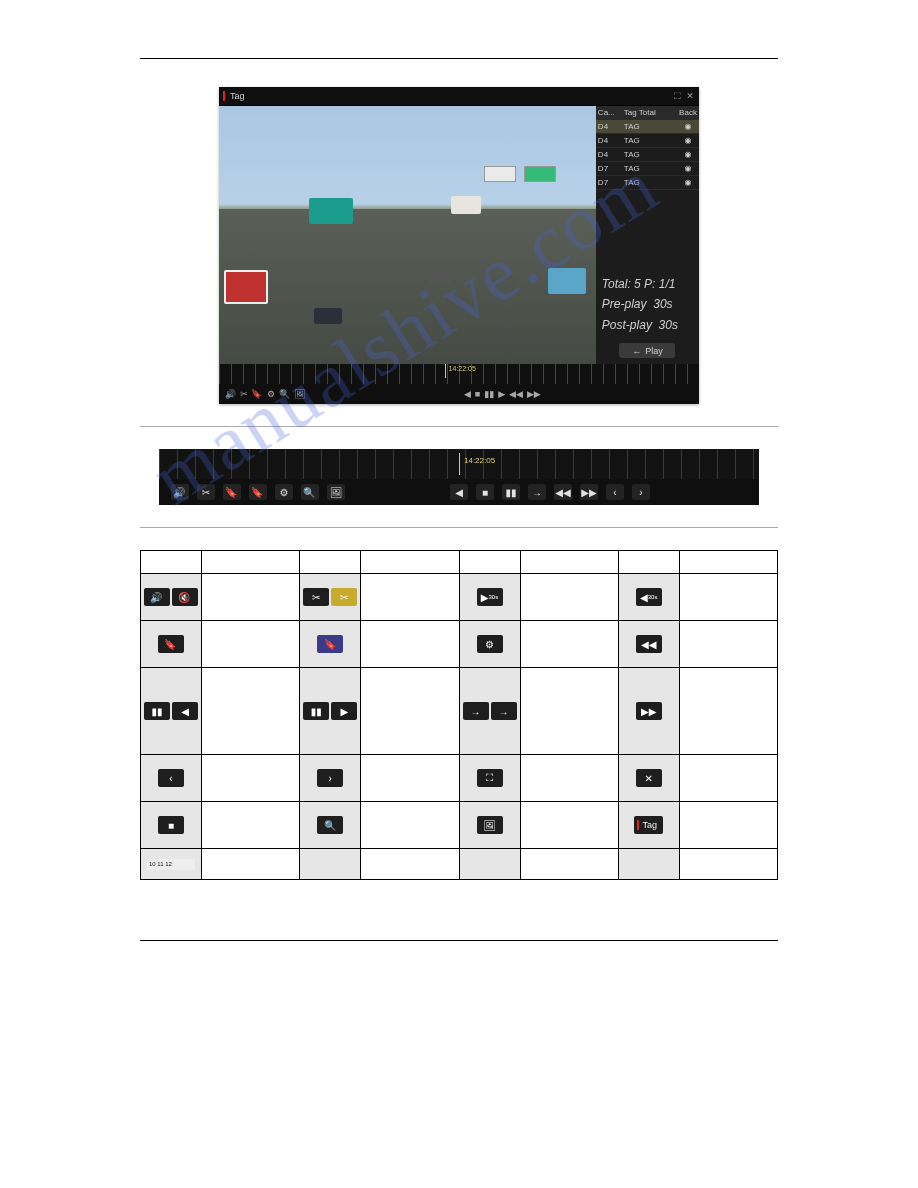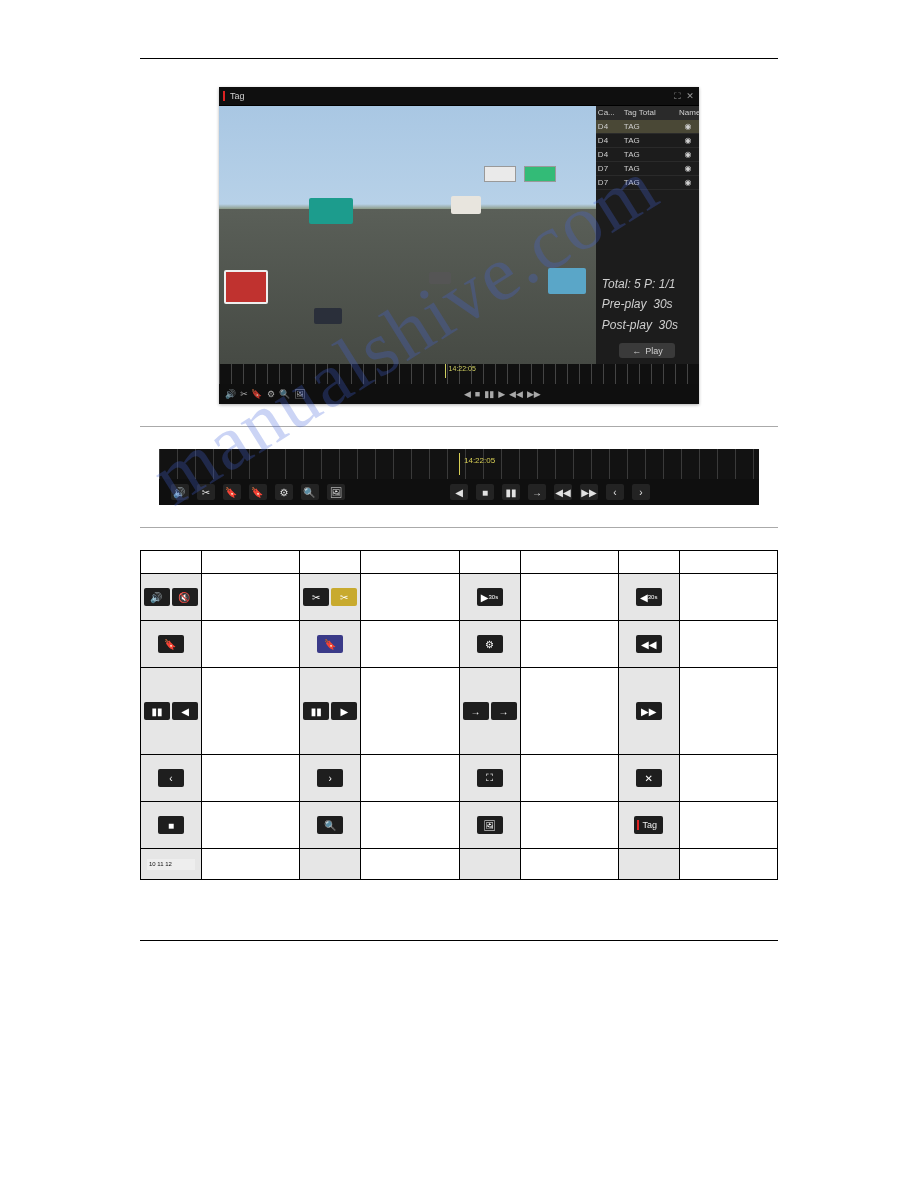--- a/index.html
+++ b/index.html
@@ -220,21 +220,21 @@
         <div class="veh bus-r"></div>
         <div class="veh car-d"></div>
         <div class="veh car-g"></div>
         <div class="veh truck-b"></div>
       </div>
       <div class="side-panel">
         <div class="tag-table">
           <div class="hdr">
             <div class="col1">Ca...</div>
             <div class="col2">Tag Total</div>
-            <div class="col3">Name</div>
+            <div class="col3">Back</div>
           </div>
           <div class="row sel">
             <div class="col1">D4</div>
             <div class="col2">TAG</div>
             <div class="col3">◉</div>
           </div>
           <div class="row">
             <div class="col1">D4</div>
             <div class="col2">TAG</div>
             <div class="col3">◉</div>

